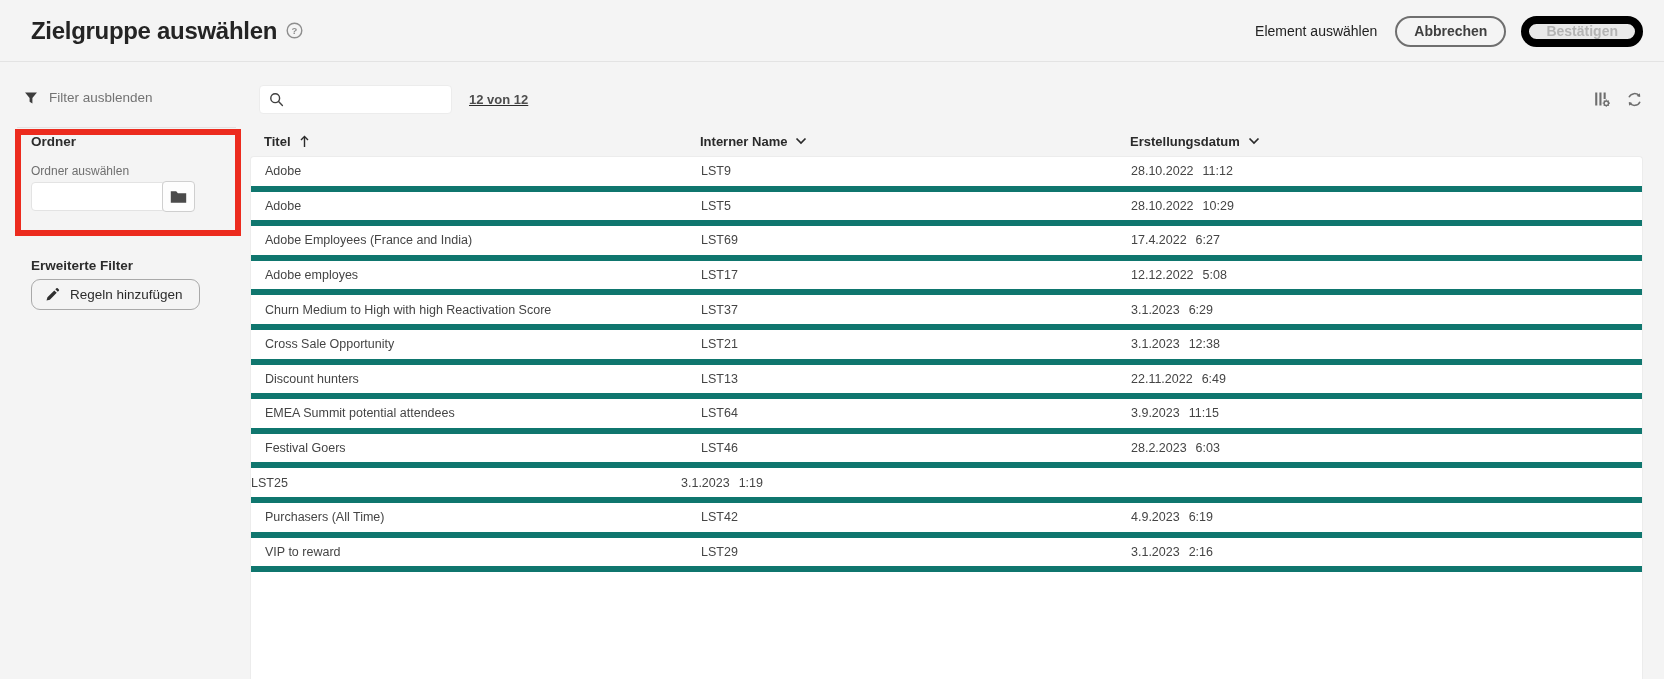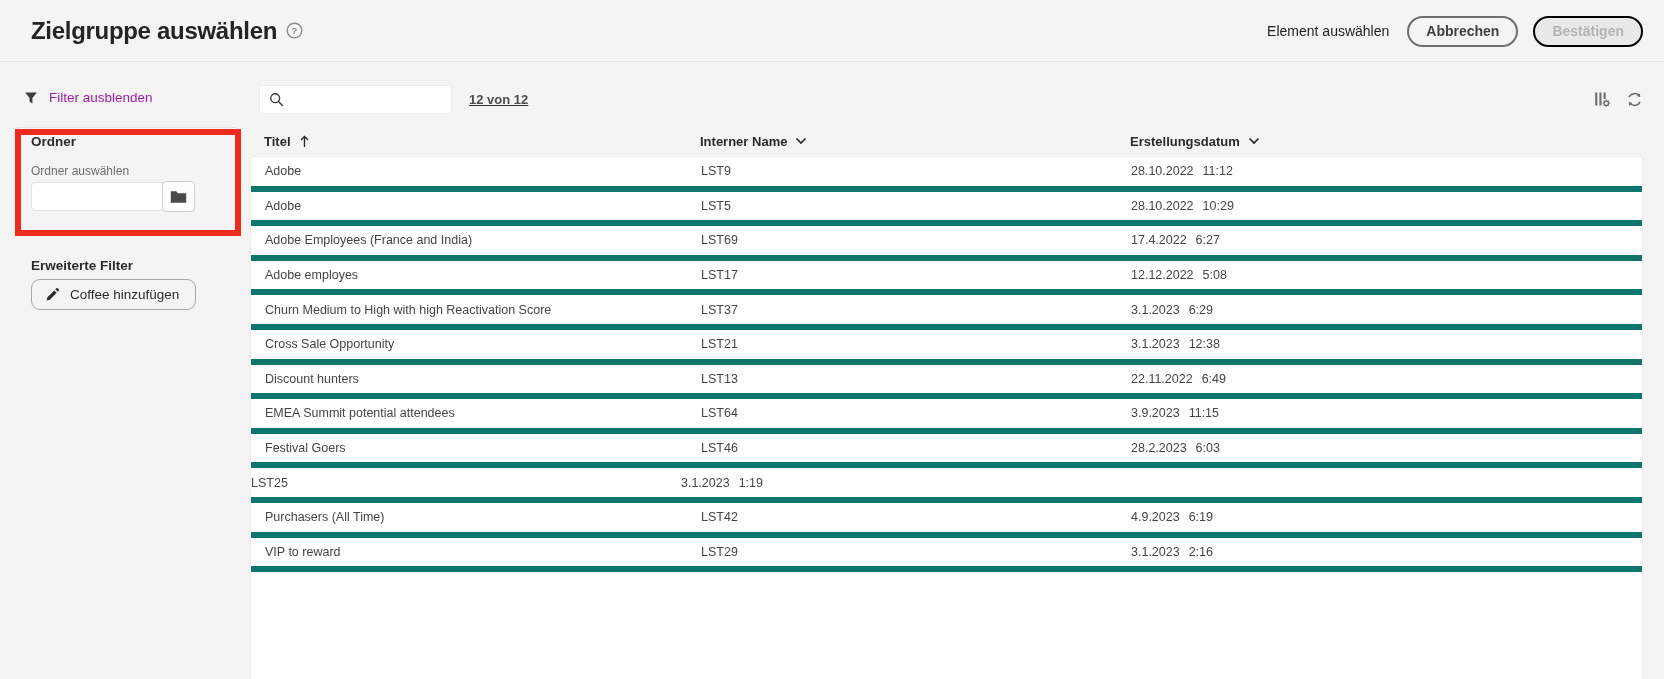--- a/index.html
+++ b/index.html
@@ -13,29 +13,29 @@
 
   
   .topbar { position:relative; height:62px; border-bottom:1px solid #e3e3e3; display:flex; align-items:center; }
   .title-wrap { display:flex; align-items:center; margin-left:31px; gap:9px; }
   .page-title { font-size:24px; font-weight:700; letter-spacing:-0.3px; color:#242424; }
   .topbar-right { position:absolute; right:21px; top:0; height:62px; display:flex; align-items:center; gap:15px; }
   .hint-text { font-size:14px; color:#222; margin-right:3px; }
   .btn { height:31px; border-radius:16px; font-size:14px; font-weight:600; padding:0 17px;
          display:inline-flex; align-items:center; font-family:inherit; cursor:pointer; }
   .btn-cancel { background:transparent; border:2px solid #6f6f6f; color:#3f3f3f; }
-  .btn-confirm { background:#e9e9e9; border:2px solid #000000; color:#b4b4b4; cursor:default; }
+  .btn-confirm { background:#e9e9e9; border:8px solid #000000; color:#b4b4b4; cursor:default; }
 
   
   .page-body { position:absolute; top:63px; left:0; right:0; bottom:0; }
 
   
   .sidebar { position:absolute; left:0; top:0; width:250px; height:100%; }
   .filter-toggle { position:absolute; left:24px; top:27px; display:flex; align-items:center; gap:11px;
-                   font-size:13.5px; color:#a21caf; cursor:pointer; }
+                   font-size:13.5px; color:#737373; cursor:pointer; }
   .sidebar-divider { position:absolute; left:17px; top:64px; width:219px; height:1px; background:#e2e2e2; }
   .annotation-box { position:absolute; left:15px; top:66px; width:226px; height:107px;
                     border:6px solid #ec2b1e; background:transparent; pointer-events:none; }
   .folder-heading { position:absolute; left:31px; top:71px; font-size:13.5px; font-weight:700; }
   .folder-label   { position:absolute; left:31px; top:101px; font-size:12px; color:#6f6f6f; }
   .folder-group   { position:absolute; left:31px; top:118px; display:flex; align-items:center; }
   .folder-input   { width:132px; height:29px; background:#fff; border:1px solid #e3e3e3; border-radius:4px 0 0 4px;
                     padding:0 8px; font-size:12px; font-family:inherit; outline:none; color:#2c2c2c; }
   .folder-btn     { width:33px; height:31px; margin-left:-1px; background:#fdfdfd; border:1px solid #cfcfcf;
                     border-radius:4px; display:flex; align-items:center; justify-content:center; cursor:pointer; }
@@ -117,21 +117,21 @@
       </button>
     </div>
 
     <div class="adv-heading">Erweiterte Filter</div>
     <button class="add-rules-btn">
       <span>
         <svg width="15" height="15" viewBox="0 0 16 16">
           <path d="M2.6 10.9l-1 3.6 3.6-1 7.3-7.3-2.6-2.6-7.3 7.3zM11 2.5l2.6 2.6 1.2-1.2c.4-.4.4-.9 0-1.3L13.5 1.3c-.4-.4-.9-.4-1.3 0L11 2.5z" fill="#2f2f2f"></path>
         </svg>
       </span>
-      <span>Coffee hinzufügen</span>
+      <span>Regeln hinzufügen</span>
     </button>
 
     <div class="annotation-box" style="border-color: rgb(236, 43, 30);"></div>
   </aside>
 
   <main class="main">
 
     <div class="toolbar">
       <div class="search-box">
         <span>

